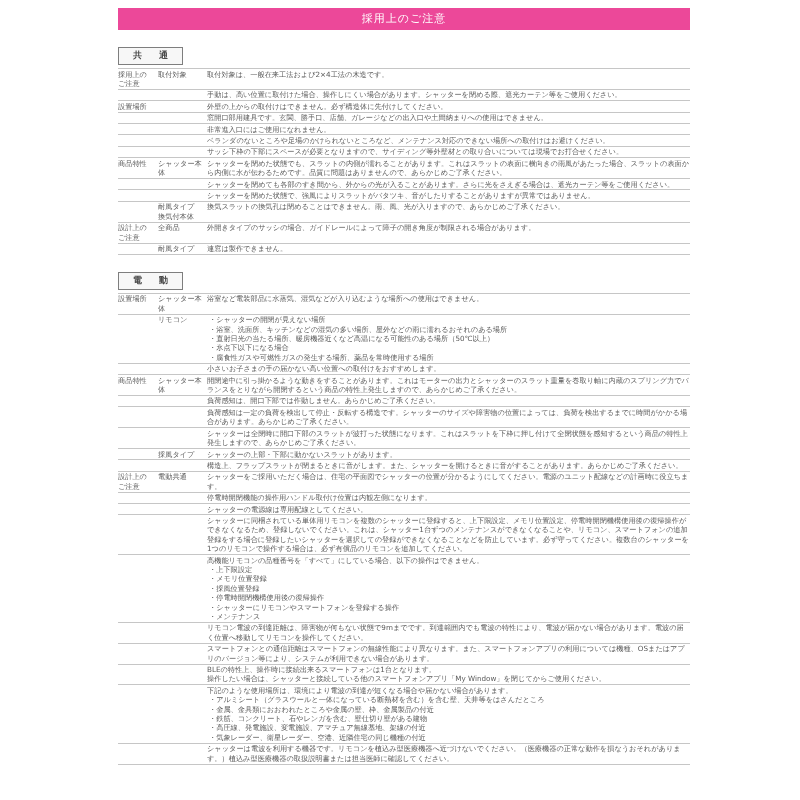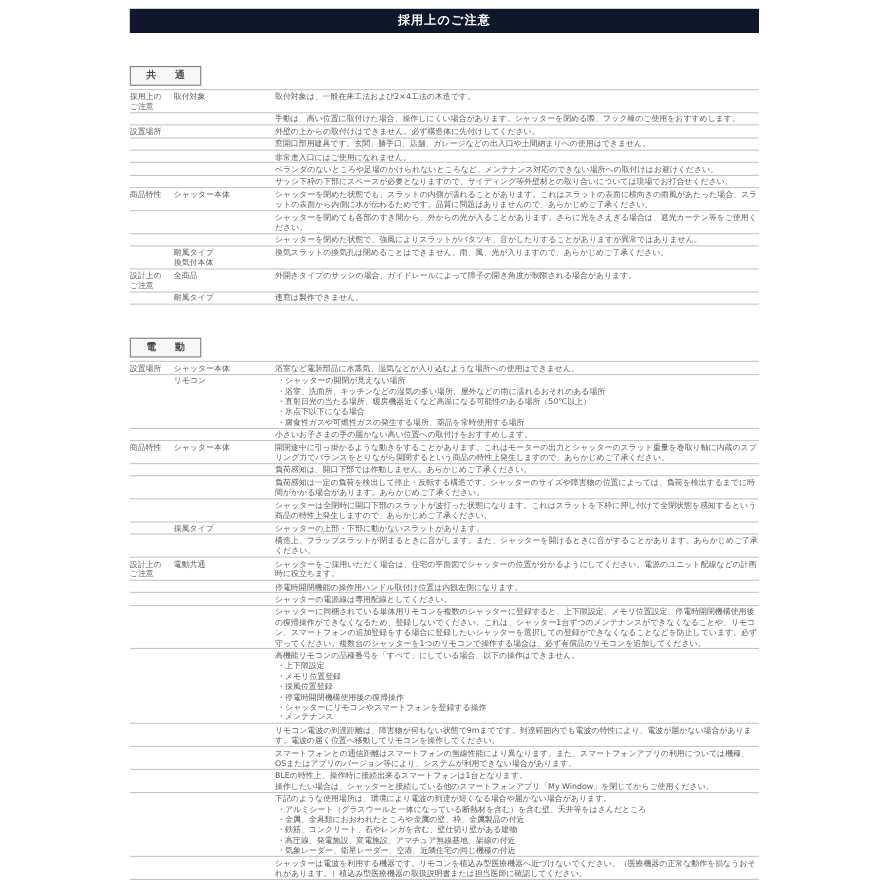--- a/index.html
+++ b/index.html
@@ -3,56 +3,56 @@
 <meta charset="utf-8">
 <style>
   html,body { margin:0; padding:0; background:#ffffff; }
   .page {
     position:relative; width:800px; height:800px; overflow:hidden;
     background:#ffffff; color:#5a5a5a;
     font-family:"DejaVu Sans","Liberation Sans",sans-serif;
   }
   .doc { position:absolute; left:118px; top:8px; width:572px; }
   .title-bar {
-    background:#0f172a; color:#ffffff; text-align:center;
-    font-size:11px; font-weight:bold; letter-spacing:1px;
+    background:#ec4899; color:#ffffff; text-align:center;
+    font-size:11px; font-weight:normal; letter-spacing:1px;
     padding:3px 0 4px 0;
   }
-  .section { margin-top:26px; }
+  .section { margin-top:13px; }
   .section-label {
     display:inline-block; border:1px solid #7e7e7e; background:#f7f7f7;
     color:#4a4a4a; font-size:9px; font-weight:bold;
     padding:1px 10px 2px 14px; letter-spacing:4px; min-width:34px; text-align:center;
   }
   .tbl { margin-top:3px; border-top:1px solid #c6c6c6; }
   .row { display:flex; align-items:flex-start; border-bottom:1px solid #c6c6c6; padding:0.5px 0; }
   .cell { font-size:7.2px; line-height:9.4px; white-space:pre-line; }
   .cell-cat  { width:40px; flex:none; }
-  .cell-sub  { width:92px; flex:none; }
+  .cell-sub  { width:49px; flex:none; }
   .cell-content { flex:1; min-width:0; }
   .bullet { padding-left:9px; text-indent:-7px; }
 </style>
 </head>
 <body>
 
 <div class="page">
   <div class="doc">
     <div class="title-bar">採用上のご注意</div>
     <main id="doc-sections">
         <section class="section"><div class="section-label">共　通</div><div class="tbl">
             <div class="row">
               <div class="cell cell-cat">採用上の
 ご注意</div>
               <div class="cell cell-sub">取付対象</div>
               <div class="cell cell-content"><div>取付対象は、一般在来工法および2×4工法の木造です。</div></div>
             </div>
             <div class="row">
               <div class="cell cell-cat"></div>
               <div class="cell cell-sub"></div>
-              <div class="cell cell-content"><div>手動は、高い位置に取付けた場合、操作しにくい場合があります。シャッターを閉める際、フック棒のご使用をおすすめします。</div></div>
+              <div class="cell cell-content"><div>手動は、高い位置に取付けた場合、操作しにくい場合があります。シャッターを閉める際、遮光カーテン等をご使用ください。</div></div>
             </div>
             <div class="row">
               <div class="cell cell-cat">設置場所</div>
               <div class="cell cell-sub"></div>
               <div class="cell cell-content"><div>外壁の上からの取付けはできません。必ず構造体に先付けしてください。</div></div>
             </div>
             <div class="row">
               <div class="cell cell-cat"></div>
               <div class="cell cell-sub"></div>
               <div class="cell cell-content"><div>窓開口部用建具です。玄関、勝手口、店舗、ガレージなどの出入口や土間納まりへの使用はできません。</div></div>

